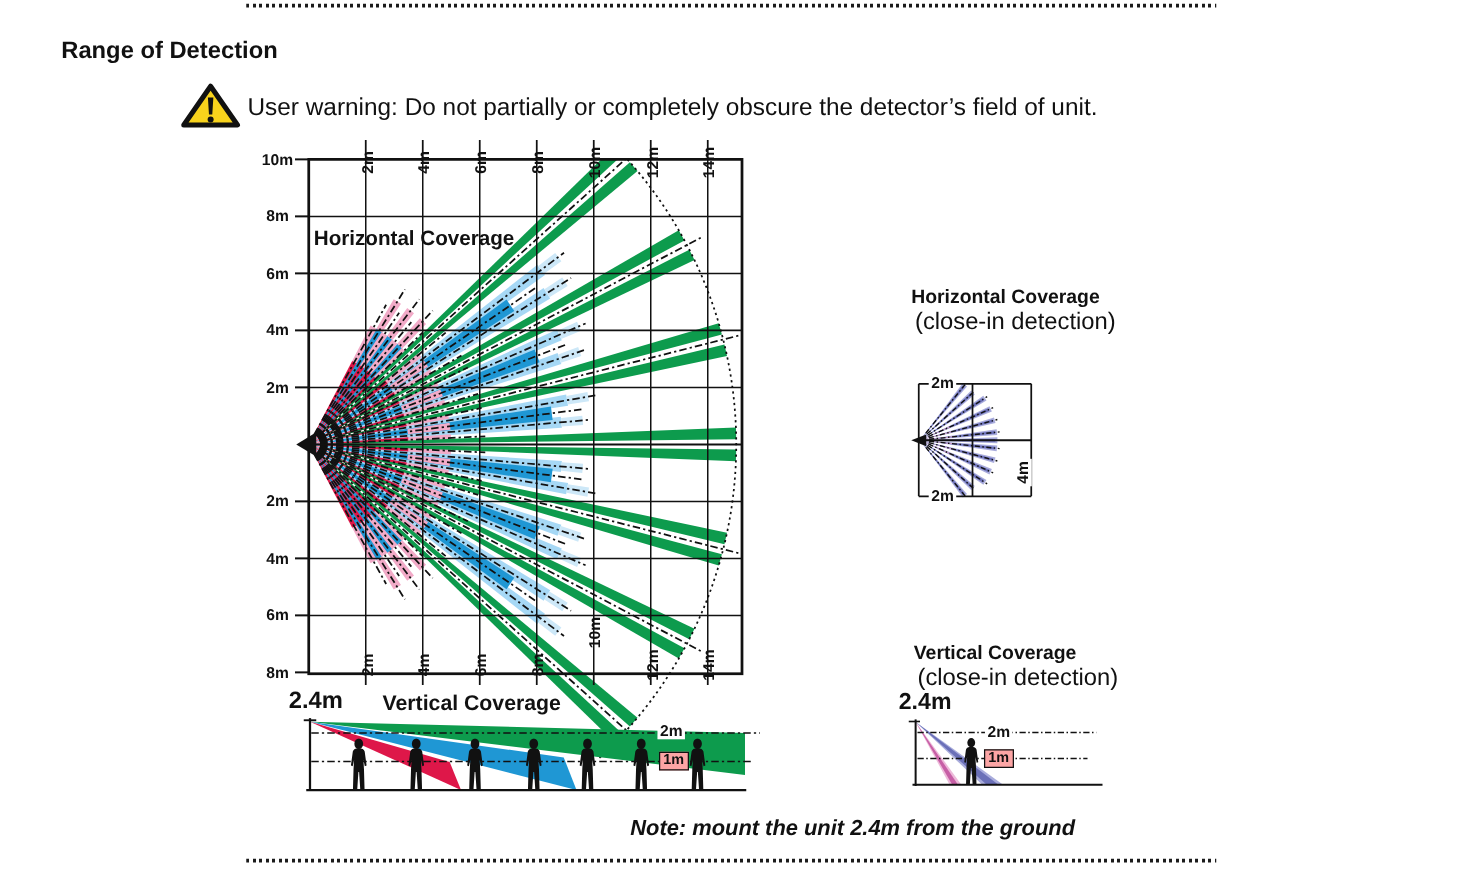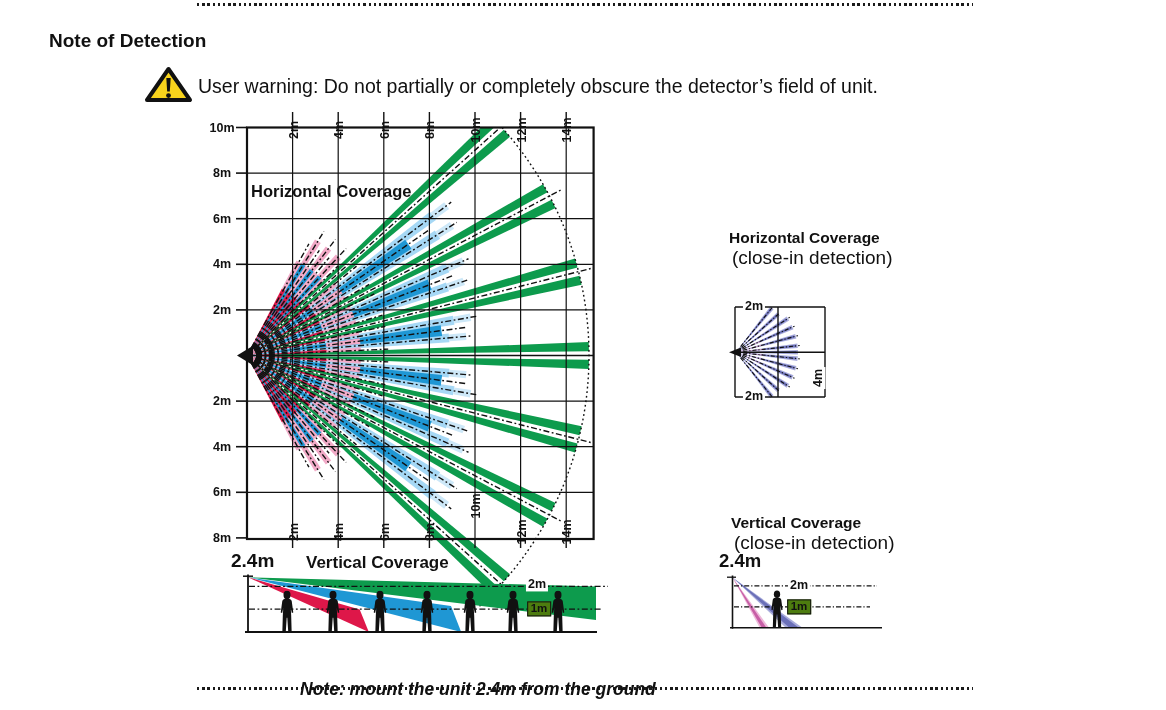--- a/index.html
+++ b/index.html
@@ -4,21 +4,21 @@
 <style>
   html,body{margin:0;padding:0;background:#fff;}
   body{position:relative;width:1166px;height:710px;font-family:"Liberation Sans",sans-serif;color:#111;overflow:hidden;}
   #diagram{position:absolute;left:0;top:0;}
   .lbl{position:absolute;white-space:nowrap;color:#111;}
   .b{font-weight:bold;}
   .i{font-style:italic;}
   .cc{transform:translate(-50%,-50%);}
   .rot{transform:translate(-50%,-50%) rotate(-90deg);}
   .wbg{background:#fff;padding:0 2px;line-height:1.05;}
-  .boxed{background:#4d7c0f;border:1.4px solid #111;padding:0 2.5px;line-height:1.15;text-align:right;}
+  .boxed{background:#fca5a5;border:1.4px solid #111;padding:0 2.5px;line-height:1.15;text-align:right;}
   .tick{font-size:12.5px;font-weight:bold;}
   .rule{position:absolute;left:197px;width:776px;height:3.4px;
         background:repeating-linear-gradient(90deg,#1b1b1b 0 2.3px,transparent 2.3px 5.2px);}
   .title-sm{font-size:15.5px;font-weight:bold;}
   .sub-sm{font-size:19px;}
 </style>
 </head>
 <body>
 
 <svg id="diagram" width="1166" height="710" viewBox="0 0 1166 710">
@@ -328,38 +328,38 @@
       <line x1="730" y1="627.7" x2="882" y2="627.7" stroke="#111111" stroke-width="1.6"></line>
       <line x1="734" y1="585.9" x2="877" y2="585.9" stroke="#111111" stroke-width="1.2" stroke-dasharray="5 2 1.2 2"></line>
       <line x1="734" y1="606.8" x2="870" y2="606.8" stroke="#111111" stroke-width="1.2" stroke-dasharray="5 2 1.2 2"></line>
       <use href="#person" x="768.5" y="589.7" width="17" height="38.5"></use>
     </g>
   </svg>
 
 <div class="rule" style="top:3px"></div>
 <div class="rule" style="top:687px"></div>
 
-<div class="lbl b" style="left:49px;top:30px;font-size:19px">Note of Detection</div>
+<div class="lbl b" style="left:49px;top:30px;font-size:19px">Range of Detection</div>
 
 <div class="lbl" style="left:198px;top:75px;font-size:19.5px">User warning: Do not partially or completely obscure the detector’s field of unit.</div>
 
 <div class="lbl b" style="left:251px;top:182px;font-size:16.5px">Horizontal Coverage</div>
 
 <div class="lbl b" style="left:231px;top:550px;font-size:19px">2.4m</div>
 
 <div class="lbl b" style="left:306px;top:553px;font-size:17px">Vertical Coverage</div>
 
 <div class="lbl title-sm" style="left:729px;top:229px">Horizontal Coverage</div>
 <div class="lbl sub-sm" style="left:732px;top:247px">(close-in detection)</div>
 
 <div class="lbl title-sm" style="left:731px;top:514px">Vertical Coverage</div>
 <div class="lbl sub-sm" style="left:734px;top:532px">(close-in detection)</div>
 <div class="lbl b" style="left:719px;top:550px;font-size:18.5px">2.4m</div>
 
-<div class="lbl b i" style="left:300px;top:679px;width:560px;text-align:left;font-size:17.5px">Note: mount the unit 2.4m from the ground</div>
+<div class="lbl b i" style="left:300px;top:652px;width:560px;text-align:right;font-size:17.5px">Note: mount the unit 2.4m from the ground</div>
 
 <div id="gen-labels">
     <div class="lbl tick rot" style="left: 293.6px; top: 130px;">2m</div>
     <div class="lbl tick rot" style="left: 293.6px; top: 532px;">2m</div>
     <div class="lbl tick rot" style="left: 339.2px; top: 130px;">4m</div>
     <div class="lbl tick rot" style="left: 339.2px; top: 532px;">4m</div>
     <div class="lbl tick rot" style="left: 384.8px; top: 130px;">6m</div>
     <div class="lbl tick rot" style="left: 384.8px; top: 532px;">6m</div>
     <div class="lbl tick rot" style="left: 430.4px; top: 130px;">8m</div>
     <div class="lbl tick rot" style="left: 430.4px; top: 532px;">8m</div>

